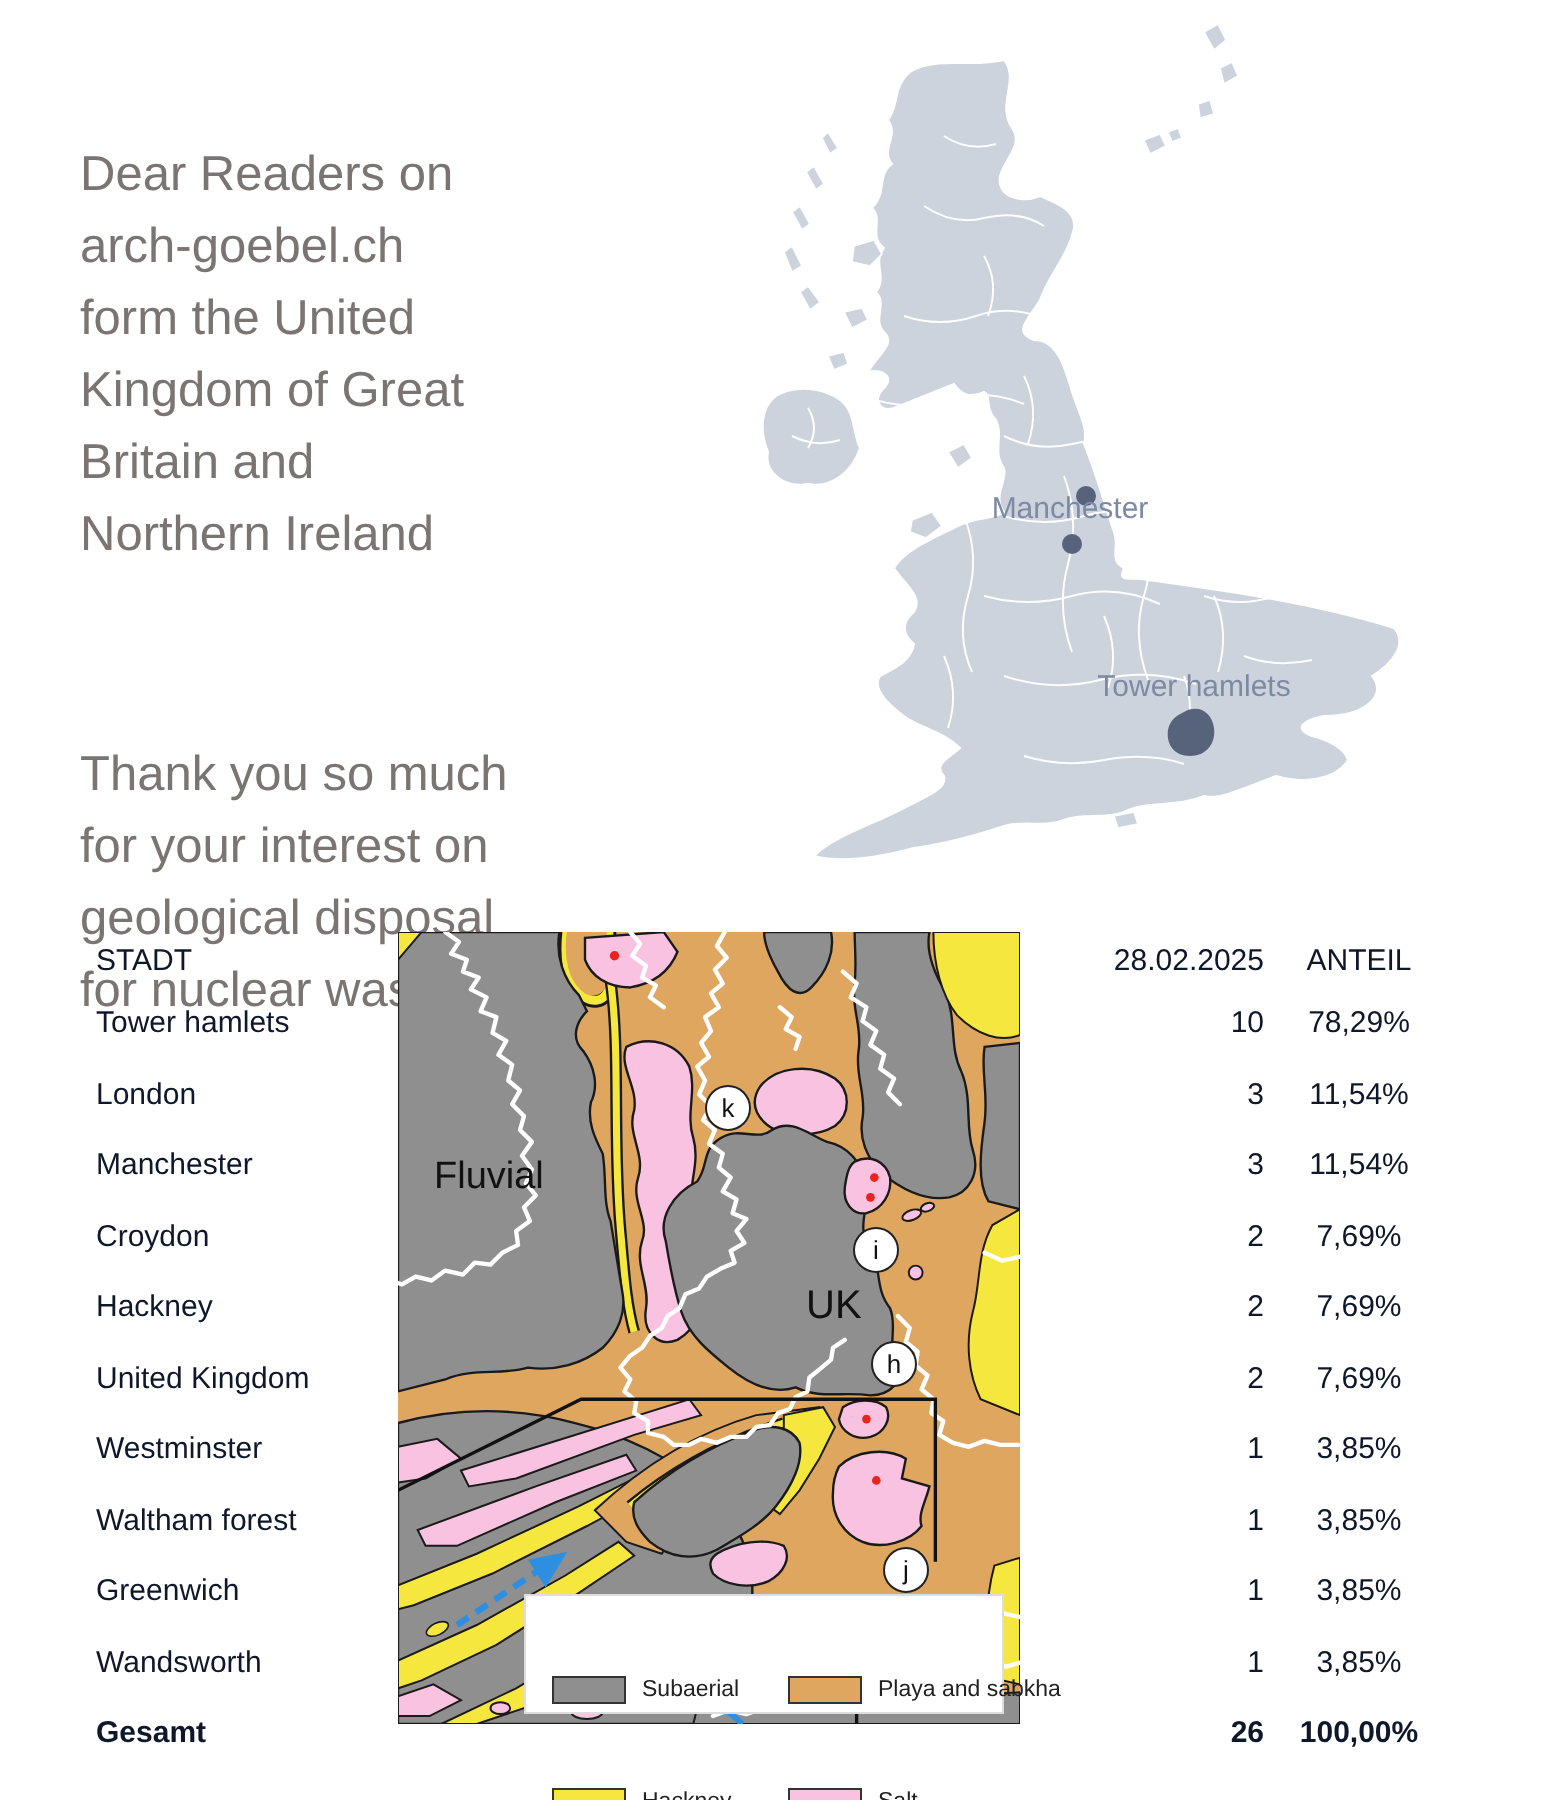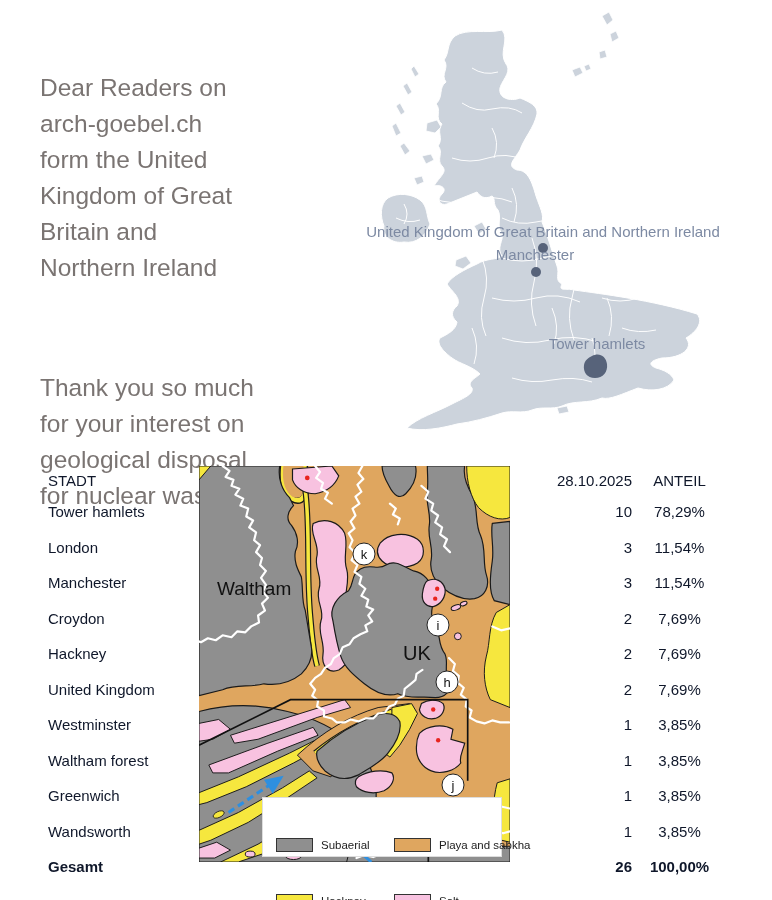--- a/index.html
+++ b/index.html
@@ -138,29 +138,28 @@
           <path d="M104,252 l10,-4 l5,7 l-8,6 l-8,-3 z"></path>
         <path d="M205,400 l10,-2 l2,6 l-10,2 z"></path>
       </g>
 
       <g fill="#57637a">
         <circle cx="191" cy="240" r="5"></circle>
         <circle cx="184" cy="264" r="5"></circle>
         <path d="M240,348 c7,-4 14,0 15,8 c1,8 -4,14 -12,14 c-8,0 -12,-6 -11,-13 c1,-5 4,-7 8,-9 z"></path>
       </g>
     </svg>
-    <div class="maplabel lbl-country">United Kingdom of Great Britain and Northern Ireland</div>
     <div class="maplabel lbl-manchester">Manchester</div>
     <div class="maplabel lbl-tower">Tower hamlets</div>
   </div>
 
   <div class="stats">
     <div class="row thead">
       <span class="c-city">STADT</span>
-      <span class="c-count">28.10.2025</span>
+      <span class="c-count">28.02.2025</span>
       <span class="c-share">ANTEIL</span>
     </div>
     <div id="rows">
     <div class="row">
       <span class="c-city">Tower hamlets</span>
       <span class="c-count">10</span>
       <span class="c-share">78,29%</span>
     </div>
 
     <div class="row">
@@ -331,21 +330,21 @@
           <circle cx="238" cy="246" r="2.2"></circle>
         <circle cx="243" cy="277" r="2.2"></circle>
       </g>
 
       <g>
         <path d="M30,350 L72,322" stroke="#2e8fe0" stroke-width="3.2" stroke-dasharray="7 4.5" fill="none"></path>
         <path d="M86,313 L66,317 L75,331 Z" fill="#2e8fe0"></path>
         <path d="M166,392 l9,8" stroke="#2e8fe0" stroke-width="3" fill="none"></path>
       </g>
     </svg>
-    <div class="geo-label lbl-ireland">Waltham</div>
+    <div class="geo-label lbl-ireland">Fluvial</div>
     <div class="geo-label lbl-uk">UK</div>
     <div id="zones">
         <div class="zone" style="left: 165px; top: 88px;">k</div>
         <div class="zone" style="left: 239px; top: 159px;">i</div>
         <div class="zone" style="left: 248px; top: 216px;">h</div>
         <div class="zone" style="left: 254px; top: 319px;">j</div>
       </div>
     <div class="legend" id="legend">
         <div class="legend-item">
           <span class="swatch" style="background: rgb(143, 143, 143);"></span>

